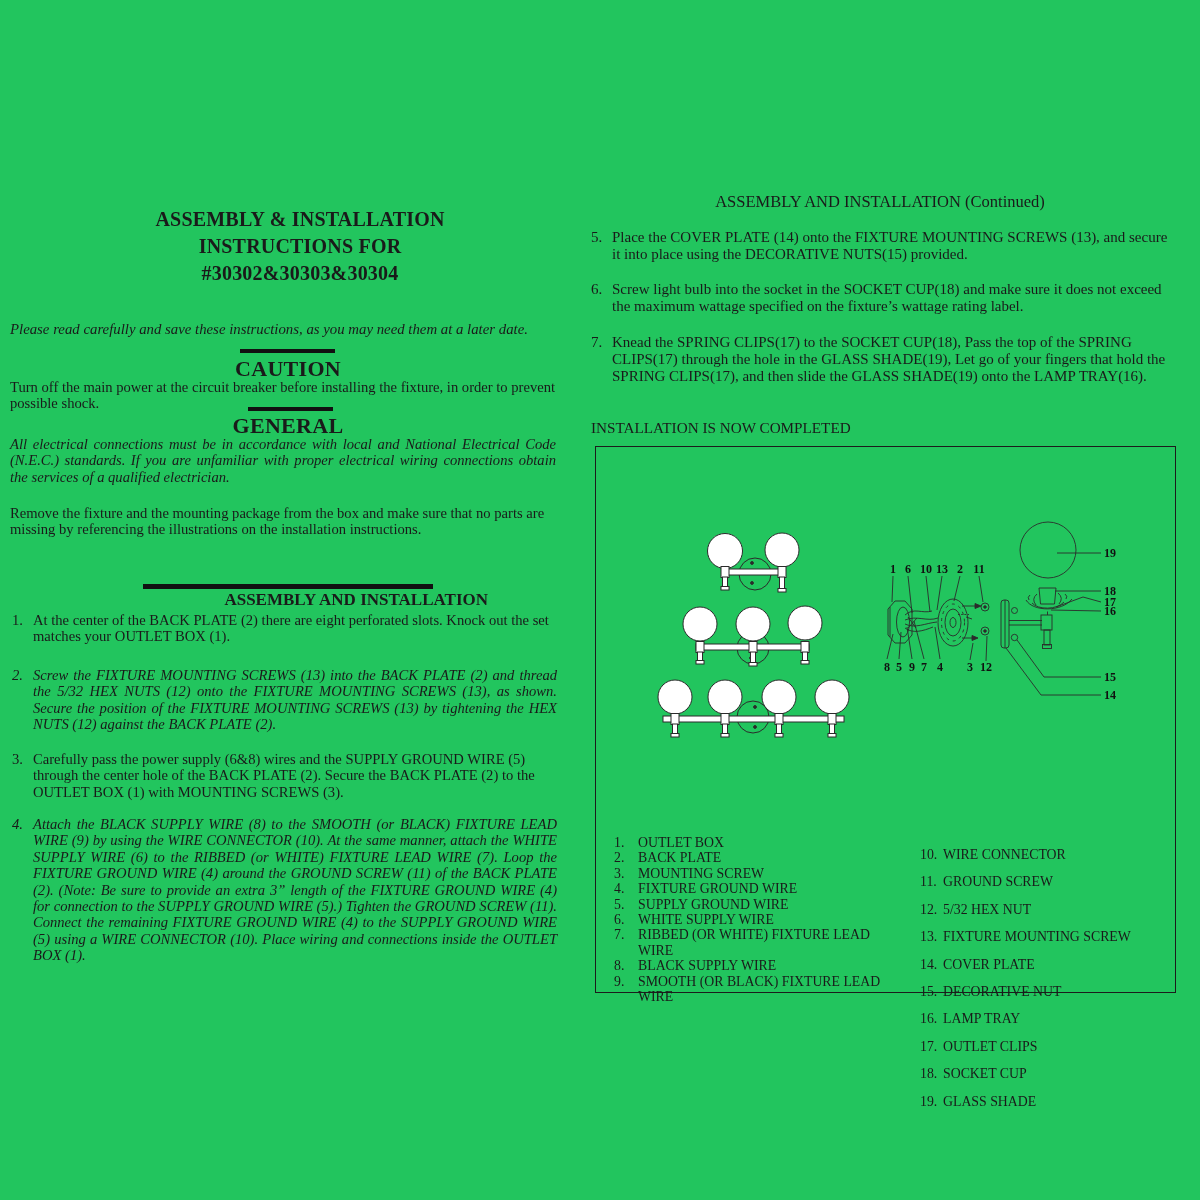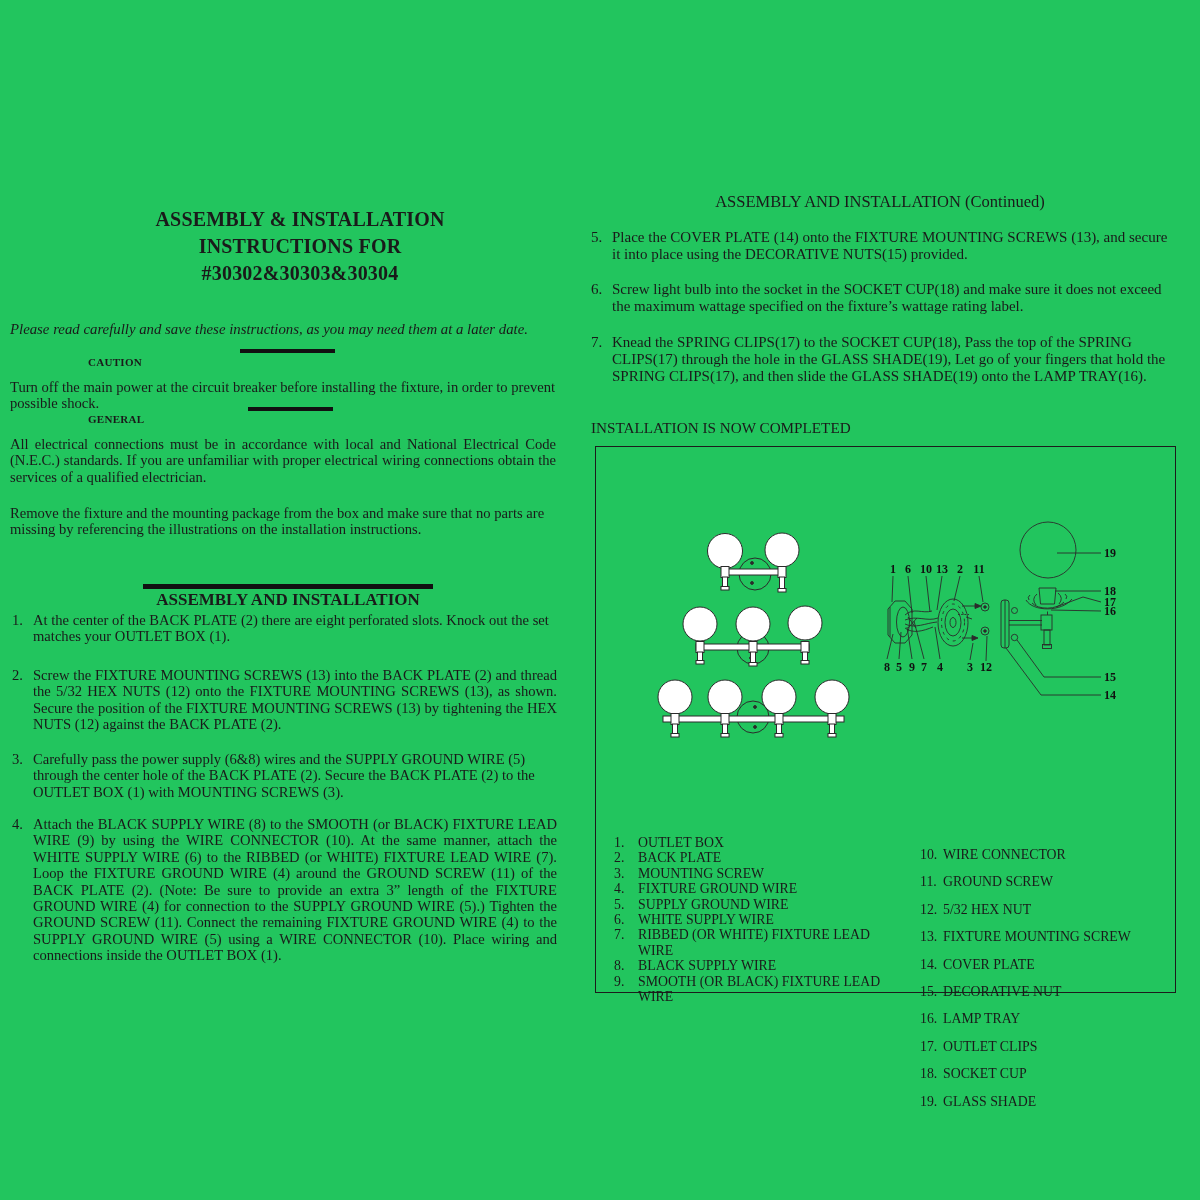--- a/index.html
+++ b/index.html
@@ -7,26 +7,26 @@
   body { font-family:"Liberation Serif","DejaVu Serif",serif; color:#1a1a1a; position:relative; }
   #page { position:absolute; inset:0; width:1200px; height:1200px; background:#22c55e; overflow:hidden; }
 
   .abs { position:absolute; }
 
   
   .title { left:0; top:206px; width:600px; text-align:center; font-weight:bold; font-size:20px; line-height:27px; letter-spacing:.2px; }
   .note  { left:10px; top:321px; width:548px; font-style:italic; font-size:14.8px; line-height:16.5px; }
 
   .rule  { background:#111; height:4px; }
-  .sect-head { left:88px; width:400px; text-align:left; font-weight:bold; font-size:11px; letter-spacing:.3px; }
+  .sect-head { left:88px; width:400px; text-align:center; font-weight:bold; font-size:22px; letter-spacing:.3px; }
 
   .body-p { left:10px; width:546px; font-size:14.6px; line-height:16.3px; }
-  .just { text-align:justify; }
-
-  .list-head { left:88px; width:400px; text-align:center; font-weight:bold; font-size:17px; }
+  .just { text-align:justify;font-style:italic; }
+
+  .list-head { left:88px; width:400px; text-align:right; font-weight:bold; font-size:17px; }
 
   .li { font-size:14.6px; line-height:16.4px; }
   .li .n { position:absolute; left:0; top:0; }
   .li-l { left:12px; width:545px; padding-left:21px; }
   .li-r { left:591px; width:587px; padding-left:21px; font-size:15px; line-height:17px; }
 
   .cont-head { left:590px; top:192px; width:580px; text-align:center; font-weight:normal; font-size:16.5px; }
   .completed { left:591px; top:419px; font-size:15.2px; }
 
   

